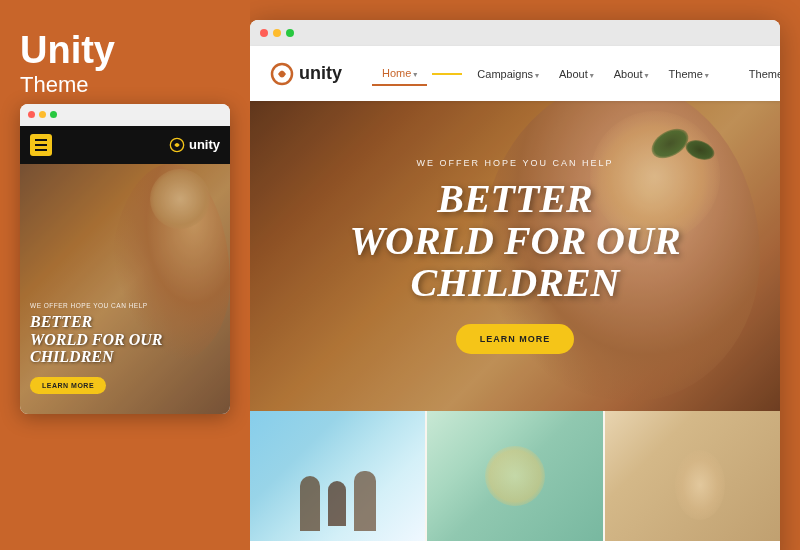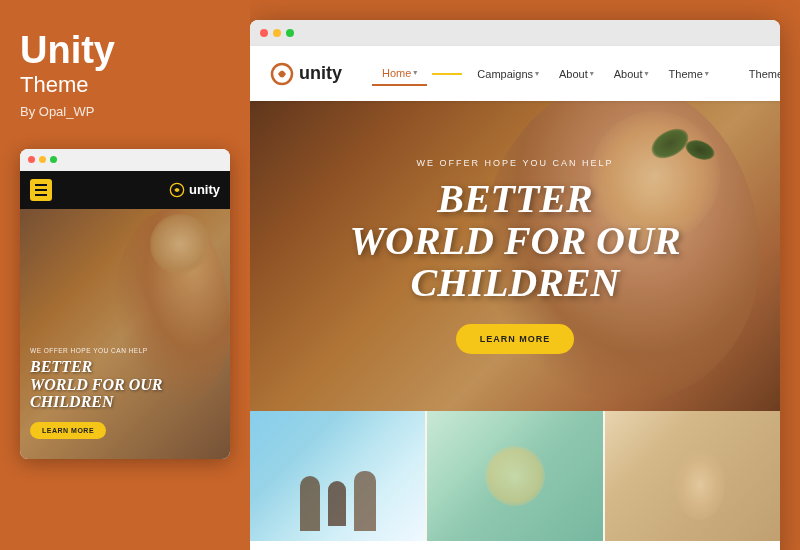--- a/index.html
+++ b/index.html
@@ -236,21 +236,21 @@
       flex: 1;
     }
 
     .nav-link {
       font-size: 11px;
       color: #333;
       padding: 5px 10px;
       cursor: pointer;
       white-space: nowrap;
       display: flex;
-      align-items: center;
+      align-items: flex-end;
       gap: 2px;
     }
 
     .nav-link.active {
       color: #c8652a;
       border-bottom: 2px solid #c8652a;
     }
 
     .nav-link .chevron {
       font-size: 8px;
@@ -361,21 +361,20 @@
       margin: 0 5px;
     }
   </style>
 </head>
 <body>
 
 <div class="left-panel">
   <div>
     <div class="theme-title">Unity</div>
     <div class="theme-subtitle">Theme</div>
-    <div class="theme-author">By Opal_WP</div>
   </div>
 
   <div class="mobile-preview">
     <div class="mobile-browser-bar">
       <div class="dot dot-red"></div>
       <div class="dot dot-yellow"></div>
       <div class="dot dot-green"></div>
     </div>
     <div class="mobile-nav">
       <div class="hamburger-icon">

